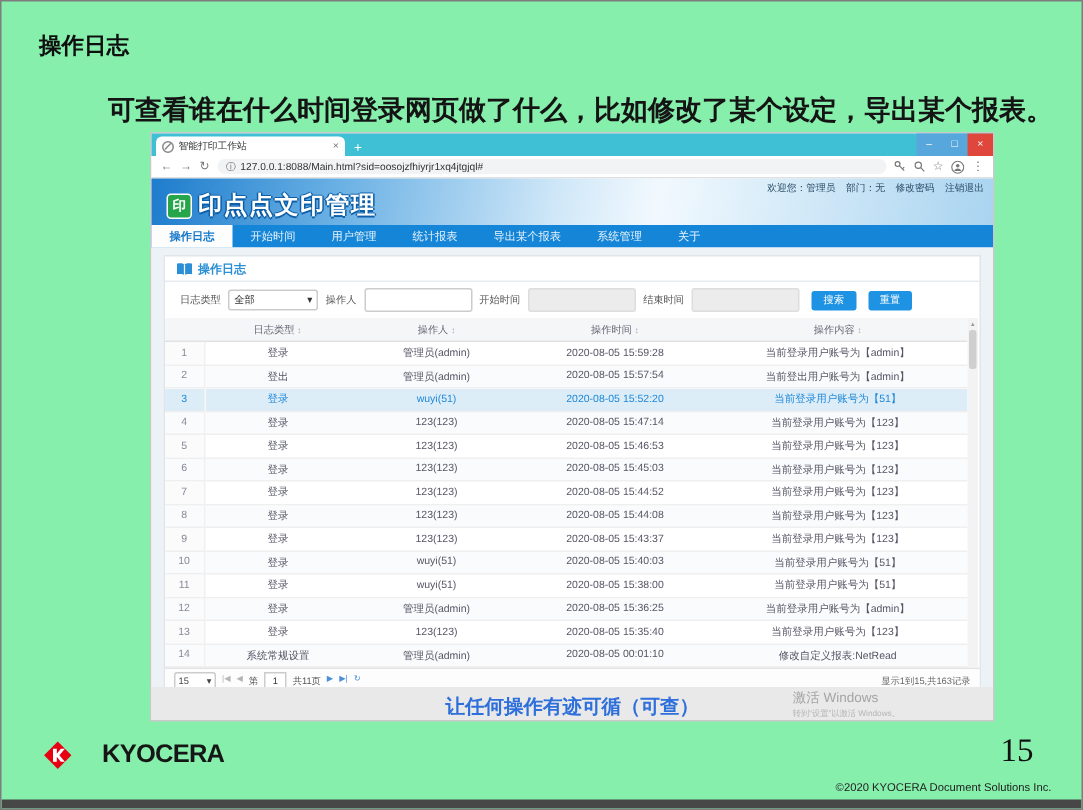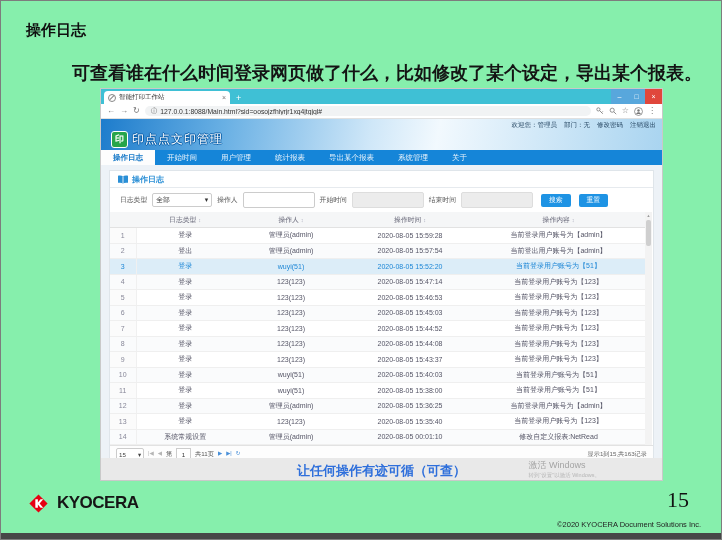--- a/index.html
+++ b/index.html
@@ -35,21 +35,21 @@
   .right-ics{display:flex;align-items:center;gap:5px;color:#666;}
   .right-ics svg{display:block;}
 
   
   .appheader{height:31px;flex:0 0 auto;position:relative;
      background:linear-gradient(100deg,#1d7ccc 0%,#69b0e4 22%,#cfe7f8 48%,#f2f9fe 60%,#a9d4f0 100%);}
   .welcome{position:absolute;top:2px;right:6px;display:flex;gap:7px;font-size:6.5px;color:#2a4a66;}
   .applogo{position:absolute;left:10px;bottom:2px;display:flex;align-items:center;gap:4px;}
   .logo-sq{width:15px;height:15px;background:#27a54a;border:1px solid #fff;border-radius:3px;color:#fff;
            font-size:9px;font-weight:bold;display:flex;align-items:center;justify-content:center;}
-  .app-title{font-size:12px;font-weight:normal;color:#fff;letter-spacing:1px;
+  .app-title{font-size:16px;font-weight:bold;color:#fff;letter-spacing:1px;
              text-shadow:0 1px 0 #0d5fa8,1px 0 0 #0d5fa8,0 -1px 0 #0d5fa8,-1px 0 0 #0d5fa8;}
   .navbar{height:15px;background:#1585d8;display:flex;flex:0 0 auto;}
   .nav-tab{padding:0 12px;display:flex;align-items:center;font-size:7.5px;color:#eaf4fc;}
   .nav-tab.active{background:#fdfdfd;color:#1578c8;font-weight:bold;}
 
   
   .content{flex:1;background:#edf2f7;overflow:hidden;}
   .panel{margin:5px 8px 0;background:#fff;border:1px solid #dfe5ea;position:relative;}
   .section-h{height:16px;display:flex;align-items:center;gap:4px;padding:0 8px;border-bottom:1px solid #e6eaee;}
   .section-h span{font-size:8px;color:#2a8fd6;font-weight:bold;}
@@ -85,21 +85,21 @@
   .pg-summary{margin-left:auto;font-size:6.2px;color:#666;}
 
   .graybar{height:22px;background:#e9e9e9;flex:0 0 auto;position:relative;}
   .watermark{position:absolute;right:62px;top:1px;color:#a4a4a4;}
   .wm1{font-size:9px;}
   .wm2{font-size:5.5px;opacity:.75;}
 
   .caption{position:absolute;left:100px;width:561px;top:461px;text-align:center;font-size:13px;font-weight:bold;color:#2e6fdb;}
 
   
-  .kyocera{position:absolute;left:28px;top:492px;display:flex;align-items:center;gap:9px;}
+  .kyocera{position:absolute;left:28px;top:492px;display:flex;align-items:center;gap:20px;}
   .ky-text{font-size:17px;font-weight:800;color:#161616;letter-spacing:-0.5px;}
   .pageno{position:absolute;right:32px;top:486px;font-family:"Liberation Serif","DejaVu Serif",serif;font-size:22px;color:#111;}
   .copyright{position:absolute;right:20px;top:519px;font-size:7.5px;color:#222;}
 </style>
 </head>
 <body>
 
 <div class="slide">
 
   <div class="slide-title">操作日志</div>

